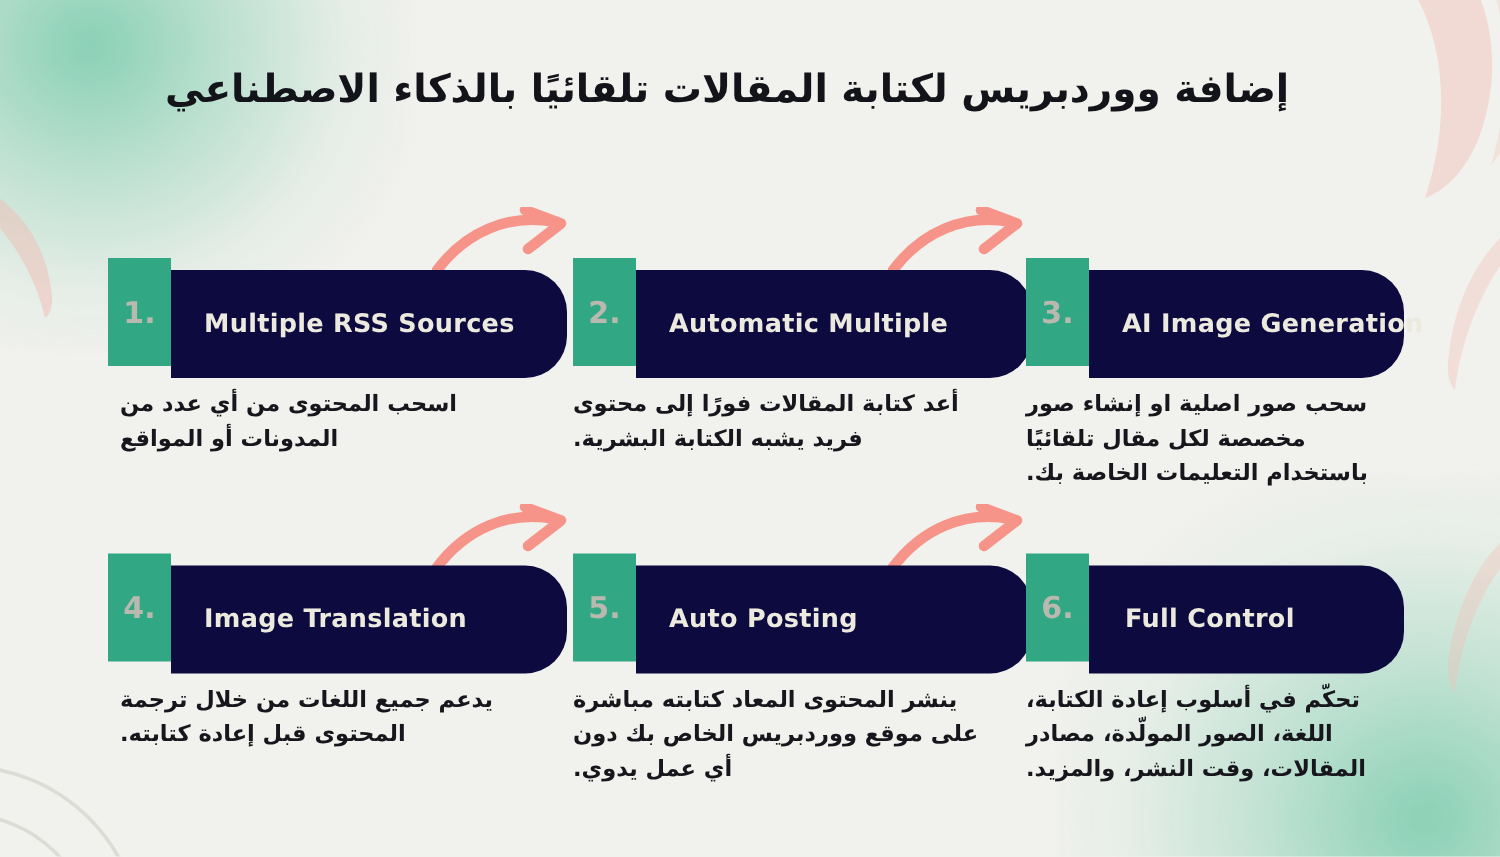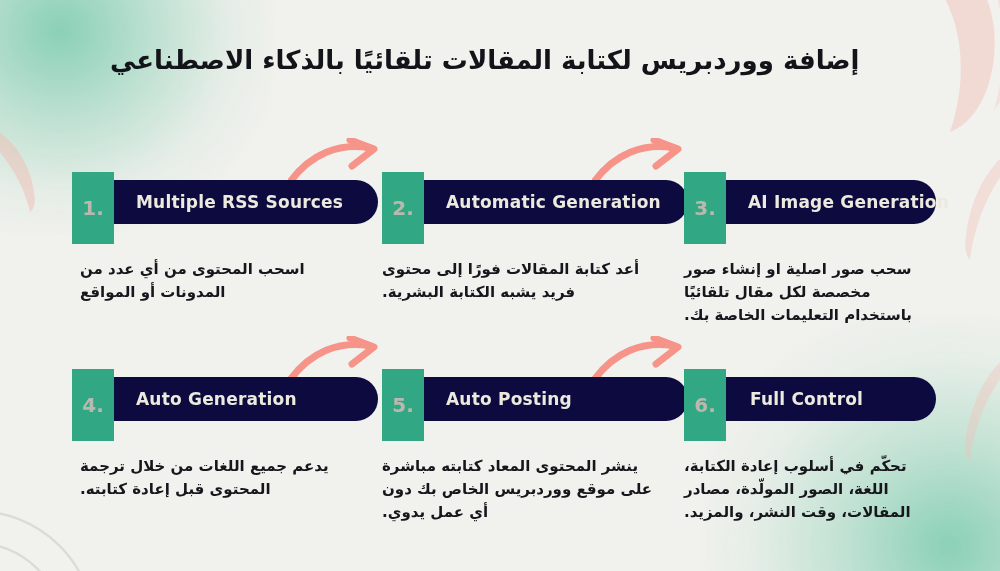--- a/index.html
+++ b/index.html
@@ -66,21 +66,21 @@
   .numbox{
     position:absolute;left:0;top:0;
     width:42px;height:72px;
     background:#31a883;
     display:flex;align-items:center;justify-content:center;
     color:#b9b9b0;
     font-size:20px;font-weight:700;
     z-index:2;
   }
   .pill{
-    position:absolute;left:42px;top:8px;right:-8px;height:44px;
+    position:absolute;left:42px;top:8px;right:-8px;height:72px;
     background:#0c0a3e;
     border-radius:0 28px 28px 0;
     display:flex;align-items:center;
     padding-left:22px;
     box-sizing:border-box;
     z-index:1;
   }
   .card.c1 .pill{right:-30px;}
   .card.c2 .pill{right:-30px;}
   .card.c3 .pill{right:-4px;}
@@ -175,41 +175,41 @@
           <span class="pill-label">Multiple RSS Sources</span>
         </div>
       </div>
       <div class="desc">اسحب المحتوى من أي عدد من المدونات أو المواقع</div>
     </div>
 
     <div class="card c2">
       <div class="bar">
         <div class="numbox">2.</div>
         <div class="pill">
-          <span class="pill-label">Automatic Generation</span>
+          <span class="pill-label">Automatic Multiple</span>
         </div>
       </div>
       <div class="desc">أعد كتابة المقالات فورًا إلى محتوى فريد يشبه الكتابة البشرية.</div>
     </div>
 
     <div class="card c3">
       <div class="bar">
         <div class="numbox">3.</div>
         <div class="pill">
           <span class="pill-label">AI Image Generation</span>
         </div>
       </div>
       <div class="desc">سحب صور اصلية او إنشاء صور مخصصة لكل مقال تلقائيًا باستخدام التعليمات الخاصة بك.</div>
     </div>
 
     <div class="card c4">
       <div class="bar">
         <div class="numbox">4.</div>
         <div class="pill">
-          <span class="pill-label">Auto Generation</span>
+          <span class="pill-label">Image Translation</span>
         </div>
       </div>
       <div class="desc">يدعم جميع اللغات من خلال ترجمة المحتوى قبل إعادة كتابته.</div>
     </div>
 
     <div class="card c5">
       <div class="bar">
         <div class="numbox">5.</div>
         <div class="pill">
           <span class="pill-label">Auto Posting</span>

